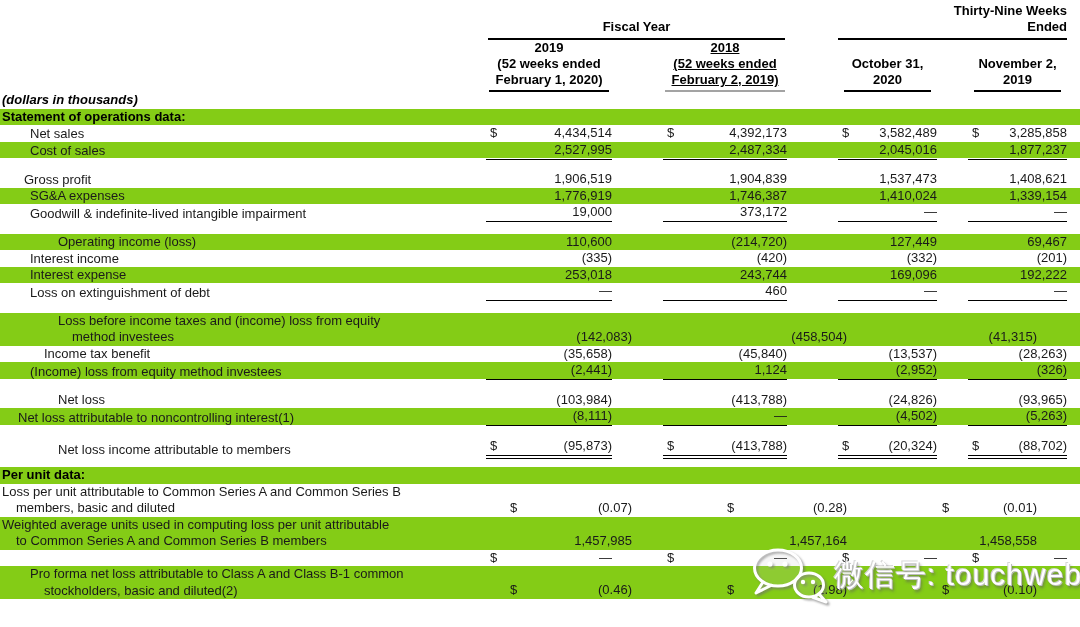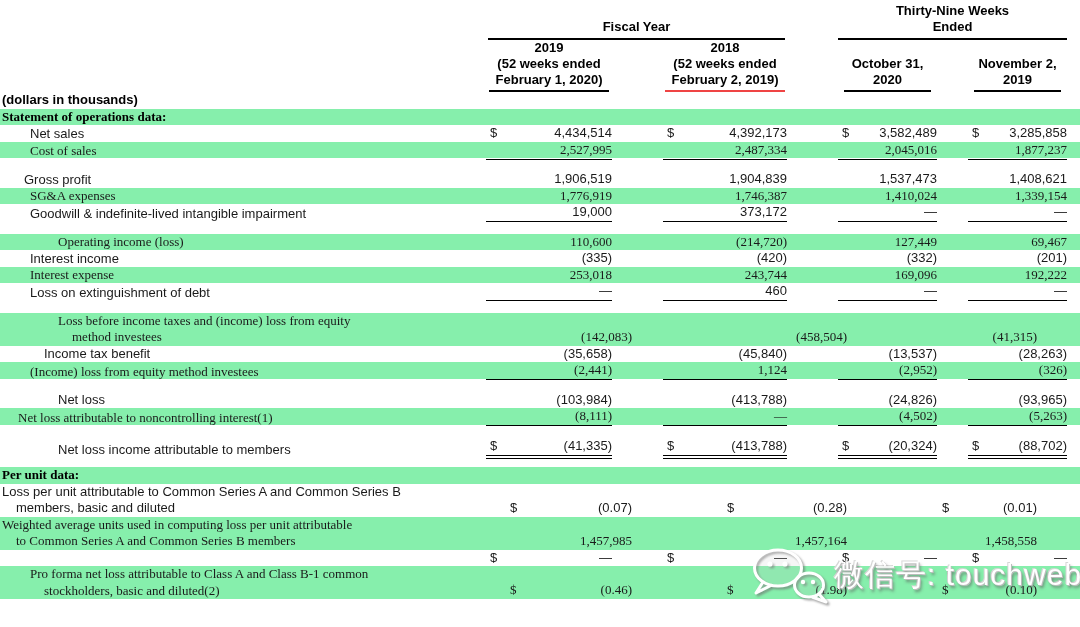--- a/index.html
+++ b/index.html
@@ -7,30 +7,30 @@
     position:relative;width:1080px;height:627px;background:#fff;overflow:hidden;
     font-family:"Liberation Sans","DejaVu Sans",sans-serif;font-size:13px;color:#1a1a1a;
   }
   .grid{display:grid;grid-template-columns:486px 126px 51px 124px 51px 99px 31px 99px 13px;width:1080px;}
   
   .hdrA{height:40px;}
   .hdrB{height:52px;}
   .hcell{font-weight:bold;color:#000;text-align:center;display:flex;flex-direction:column;justify-content:flex-end;line-height:16px;}
   .hcell span:empty{display:none;}
   .span-fy{grid-column:2/5;border-bottom:2px solid #000;margin:0 2px;padding-bottom:3px;}
-  .span-39{grid-column:6/9;border-bottom:2px solid #000;padding-bottom:3px;}
+  .span-39{grid-column:6/9;border-bottom:2px solid #000;padding-bottom:3px;align-items:flex-end;}
   .h-c1{grid-column:2;border-bottom:2px solid #000;margin:0 3px;padding-bottom:2px;}
-  .h-c2{grid-column:4;border-bottom:2px solid #ef4444;margin:0 2px;padding-bottom:2px;}
+  .h-c2{grid-column:4;border-bottom:2px solid #a3a3a3;margin:0 2px;padding-bottom:2px;text-decoration:underline;}
   .h-c3{grid-column:6;border-bottom:2px solid #000;margin:0 6px;padding-bottom:2px;}
   .h-c4{grid-column:8;border-bottom:2px solid #000;margin:0 6px;padding-bottom:2px;}
   
   .row{height:16.5px;}
   .row.twoline{height:33px;gap:20px;}
   .row.spacer{height:13px;}
-  .row.blue{background:#86efac;font-family:Liberation Serif, serif;}
+  .row.blue{background:#84cc16;}
   .label{grid-column:1;display:flex;flex-direction:column;justify-content:flex-end;line-height:16.5px;white-space:nowrap;}
   .bold{font-weight:bold;color:#000;}
   .val{display:flex;align-items:flex-end;justify-content:flex-end;line-height:15px;padding:0 0 2px 4px;white-space:nowrap;}
   .val .dollar{margin-right:auto;}
   .c1{grid-column:2;}.c2{grid-column:4;}.c3{grid-column:6;}.c4{grid-column:8;}
   .ul{border-bottom:1.5px solid #000;}
   .dul{border-bottom:4px double #000;}
   
   .watermark{position:absolute;left:748px;top:546px;display:flex;align-items:center;gap:2px;pointer-events:none;}
   .wm-icon{filter:drop-shadow(2px 2px 1px rgba(110,110,110,.65));flex:none;}
@@ -73,21 +73,21 @@
     <div class="hcell h-c4">
       <span>November 2,</span>
       <span>2019</span>
 
     </div>
   </div>
 
   <div id="table-body">
       <div class="grid row ">
         <div class="label bold">
-          <div style="padding-left: 2px;">(dollars in thousands)</div>
+          <div style="padding-left: 2px; font-style: italic;">(dollars in thousands)</div>
         </div>
       </div>
       <div class="grid row blue">
         <div class="label bold">
           <div style="padding-left: 2px;">Statement of operations data:</div>
         </div>
       </div>
       <div class="grid row ">
         <div class="label">
           <div style="padding-left: 30px;">Net sales</div>
@@ -335,21 +335,21 @@
           <span>(5,263)</span>
         </div>
       </div>
       <div class="grid row spacer"></div>
       <div class="grid row ">
         <div class="label">
           <div style="padding-left: 58px;">Net loss income attributable to members</div>
         </div>
         <div class="val c1 dul">
           <span class="dollar">$</span>
-          <span>(41,335)</span>
+          <span>(95,873)</span>
         </div>
         <div class="val c2 dul">
           <span class="dollar">$</span>
           <span>(413,788)</span>
         </div>
         <div class="val c3 dul">
           <span class="dollar">$</span>
           <span>(20,324)</span>
         </div>
         <div class="val c4 dul">

